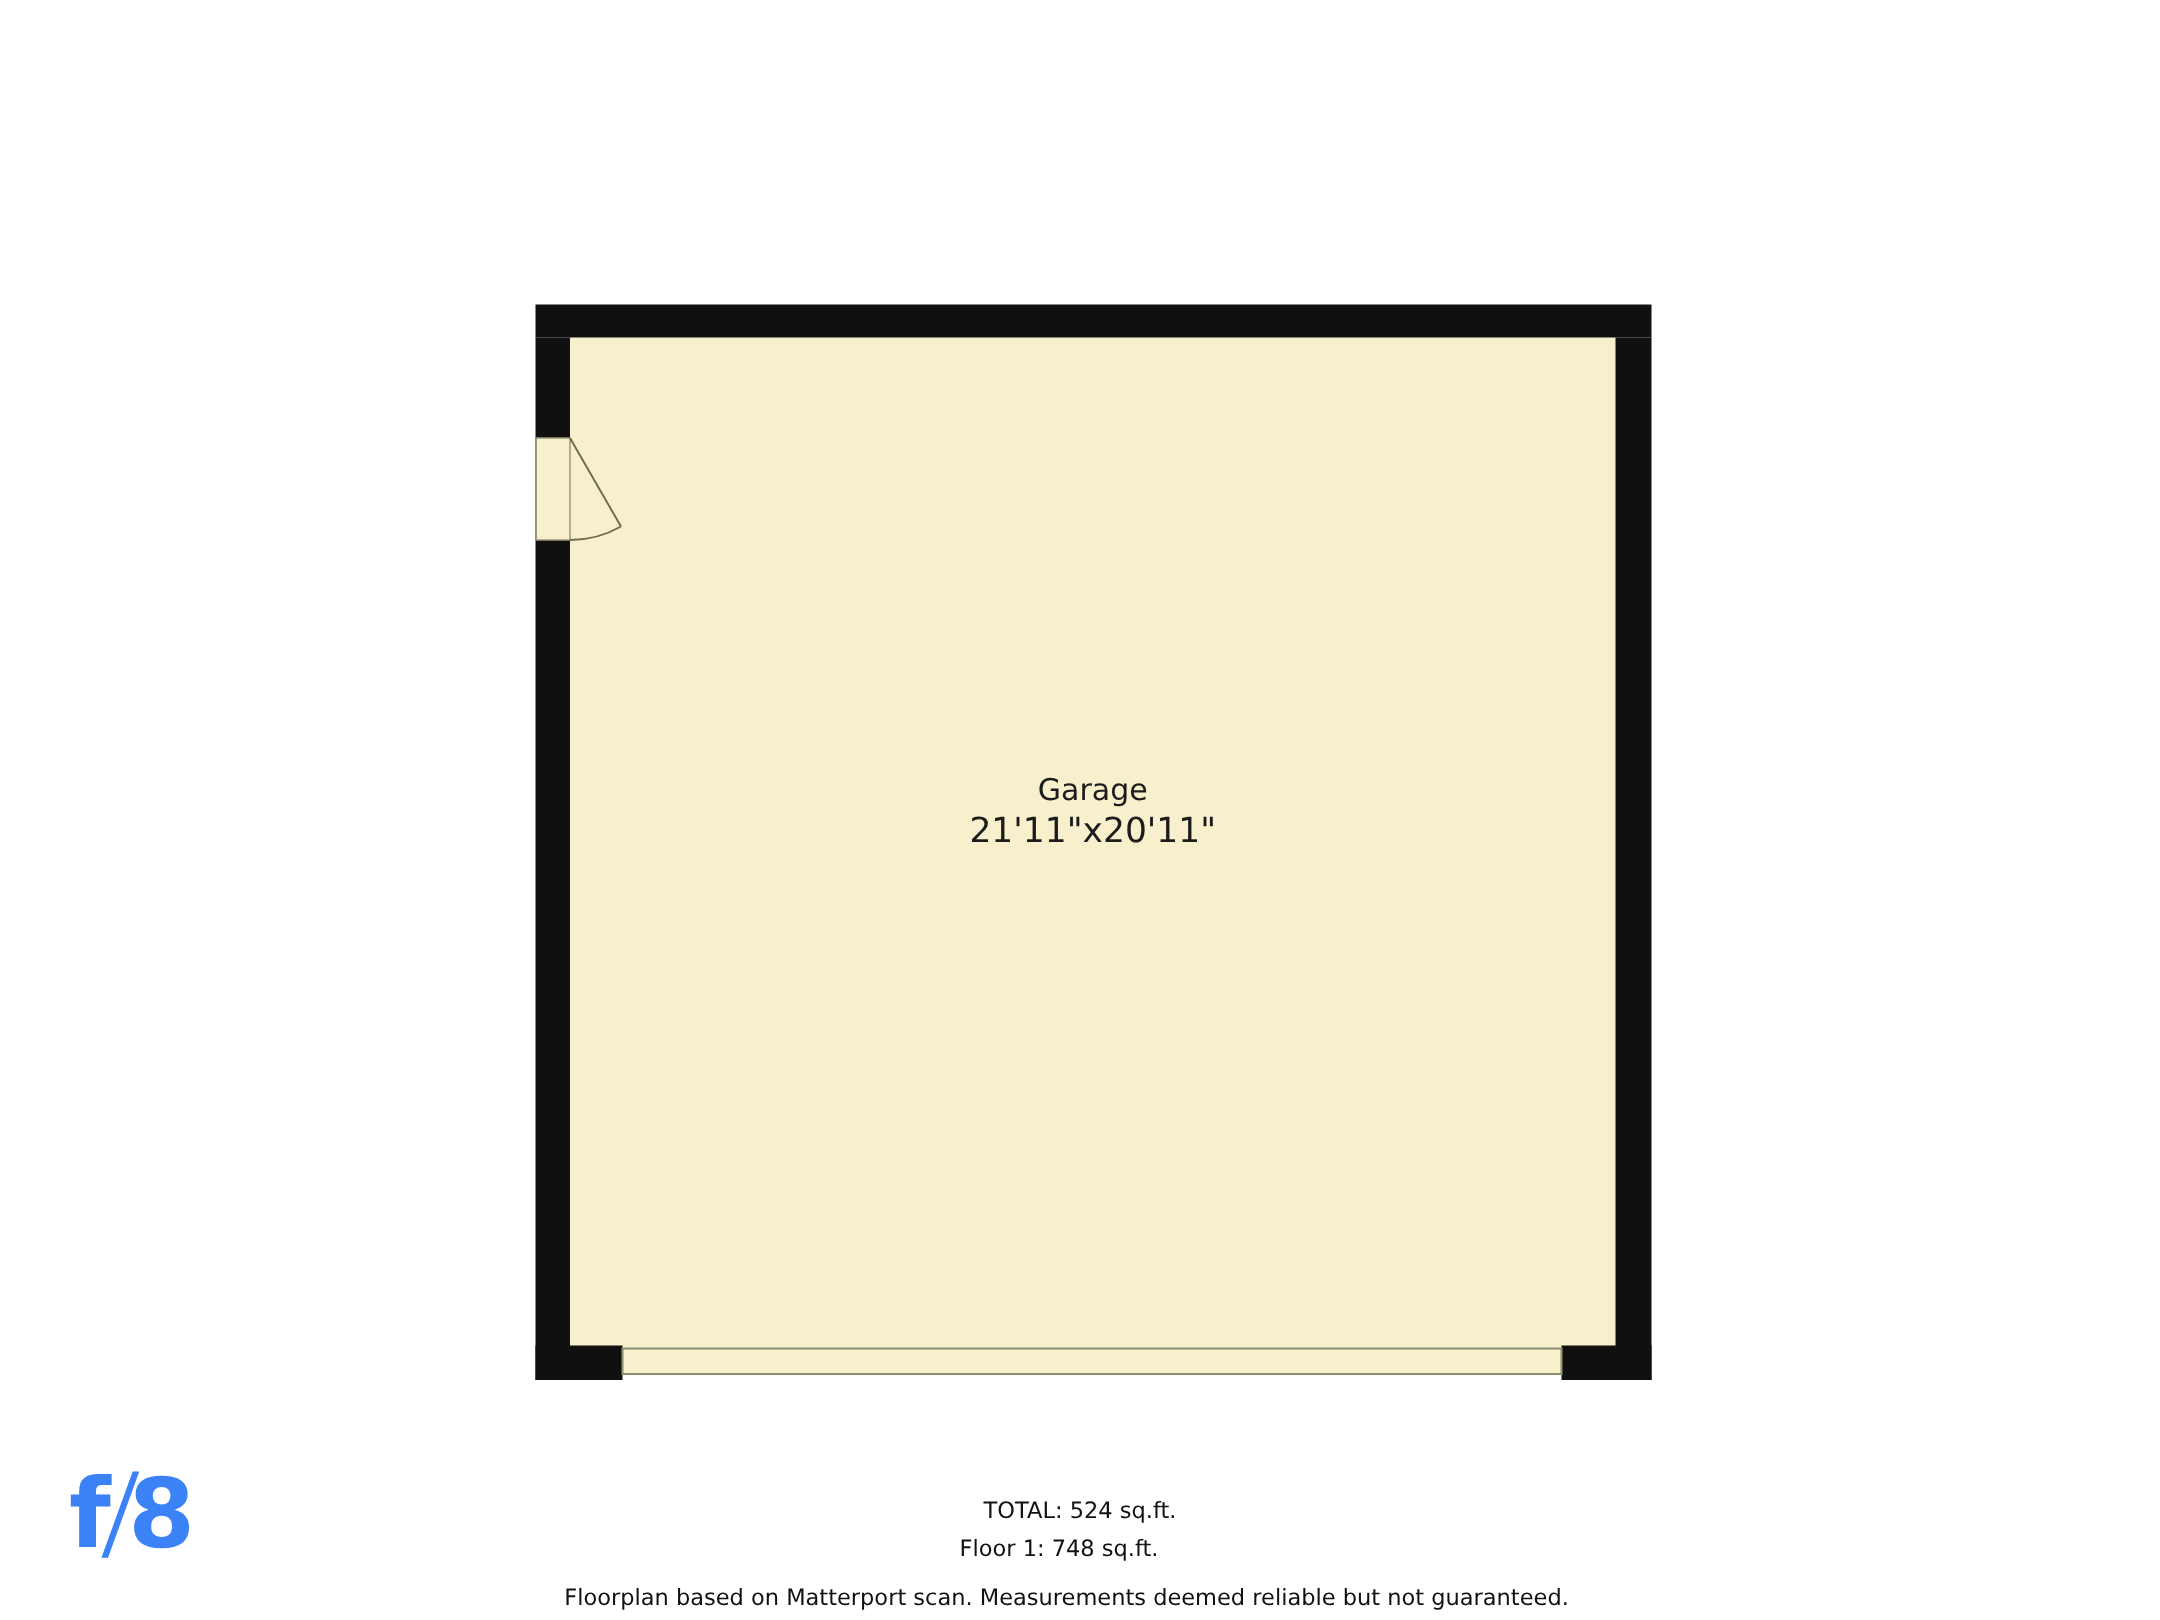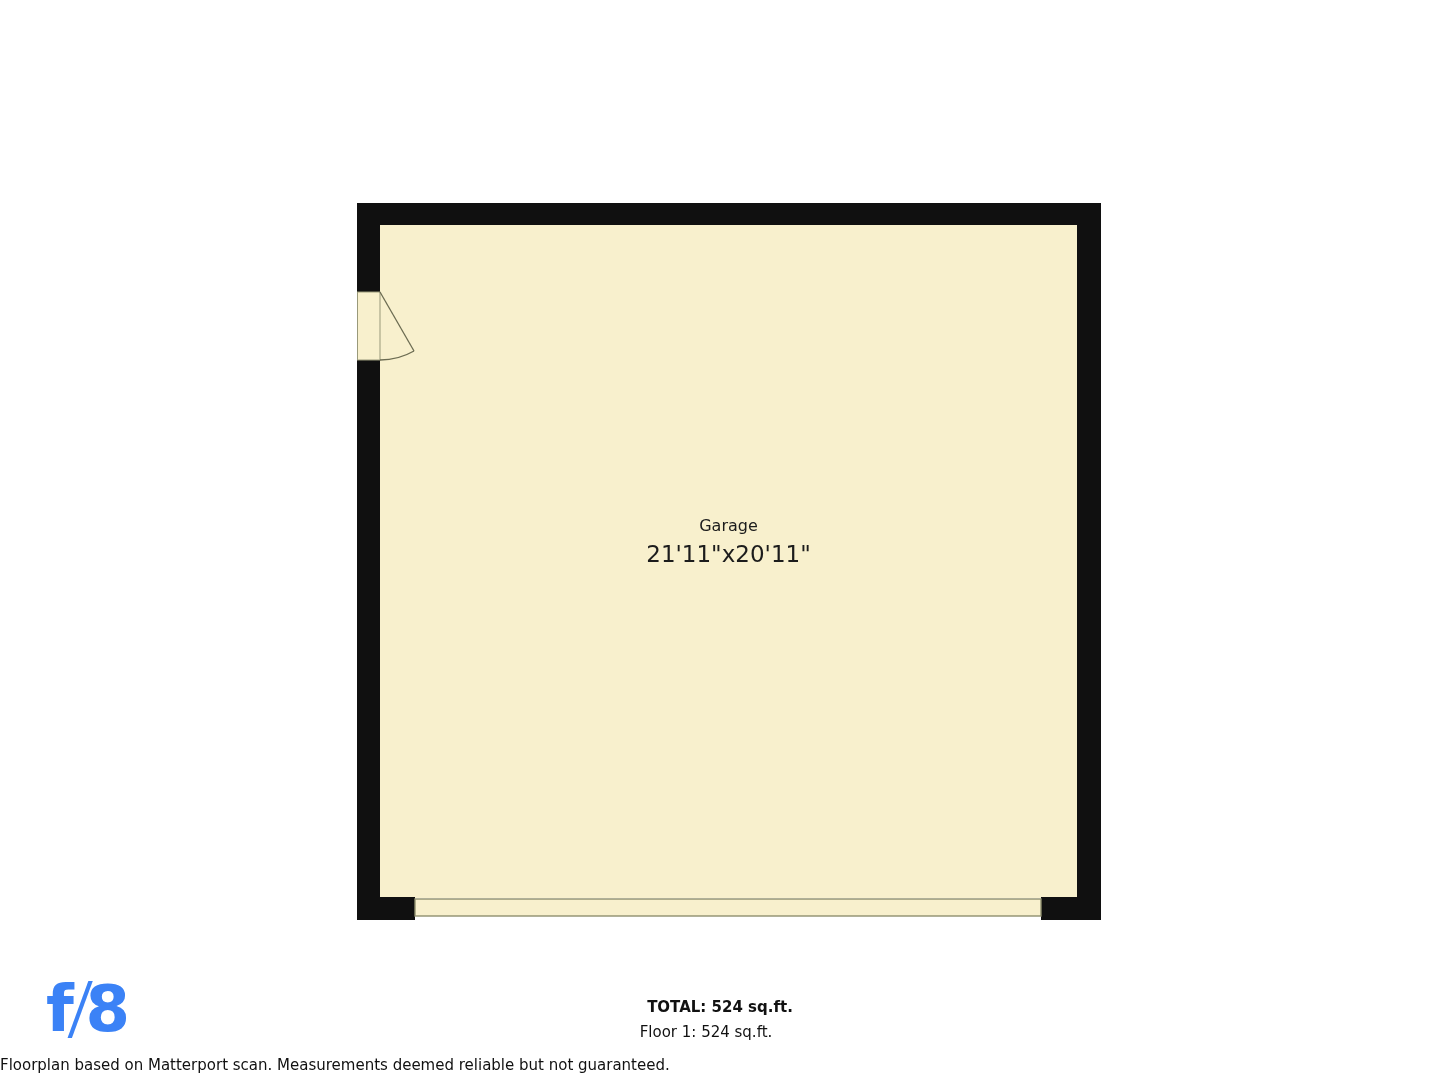--- a/index.html
+++ b/index.html
@@ -25,52 +25,52 @@
   }
   .room-label-block {
     position: absolute;
     left: 380px;
     top: 512px;
     width: 697px;
     text-align: center;
     color: #1c1c1c;
   }
   .room-name {
-    font-size: 16px;
+    font-size: 20px;
     line-height: 28px;
   }
   .room-dims {
     font-size: 23px;
     line-height: 28px;
   }
   .footer-summary {
     position: absolute;
     left: 0;
     top: 998px;
     width: 1412px;
     text-align: center;
     color: #111111;
   }
   .total-line {
     font-size: 15px;
-    font-weight: bold;
+    font-weight: normal;
     line-height: 18px;
     margin-left: 28px;
   }
   .floor-line {
     font-size: 15px;
     line-height: 18px;
     margin-top: 7px;
   }
   .disclaimer {
     position: absolute;
     left: 0;
     top: 1056px;
     width: 1422px;
-    text-align: left;
+    text-align: center;
     font-size: 15px;
     color: #111111;
   }
   .logo {
     position: absolute;
     left: 46px;
     top: 972px;
     color: #3b82f6;
     white-space: nowrap;
     line-height: 1;
@@ -118,21 +118,21 @@
     <path d="M 414 351 A 68 68 0 0 1 380 360" stroke="#6c6c52" stroke-width="1.3" fill="none"></path>
   </svg>
 
   <div class="room-label-block">
     <div class="room-name">Garage</div>
     <div class="room-dims">21'11"x20'11"</div>
   </div>
 
   <div class="footer-summary">
     <div class="total-line">TOTAL: 524 sq.ft.</div>
-    <div class="floor-line">Floor 1: 524 sq.ft.</div>
+    <div class="floor-line">Floor 1: 748 sq.ft.</div>
   </div>
 
   <div class="disclaimer">Floorplan based on Matterport scan. Measurements deemed reliable but not guaranteed.</div>
 
   <div class="logo">
     <span class="logo-f">f</span><span class="logo-slash">/</span><span class="logo-eight">8</span>
   </div>
 
 </div>
 

